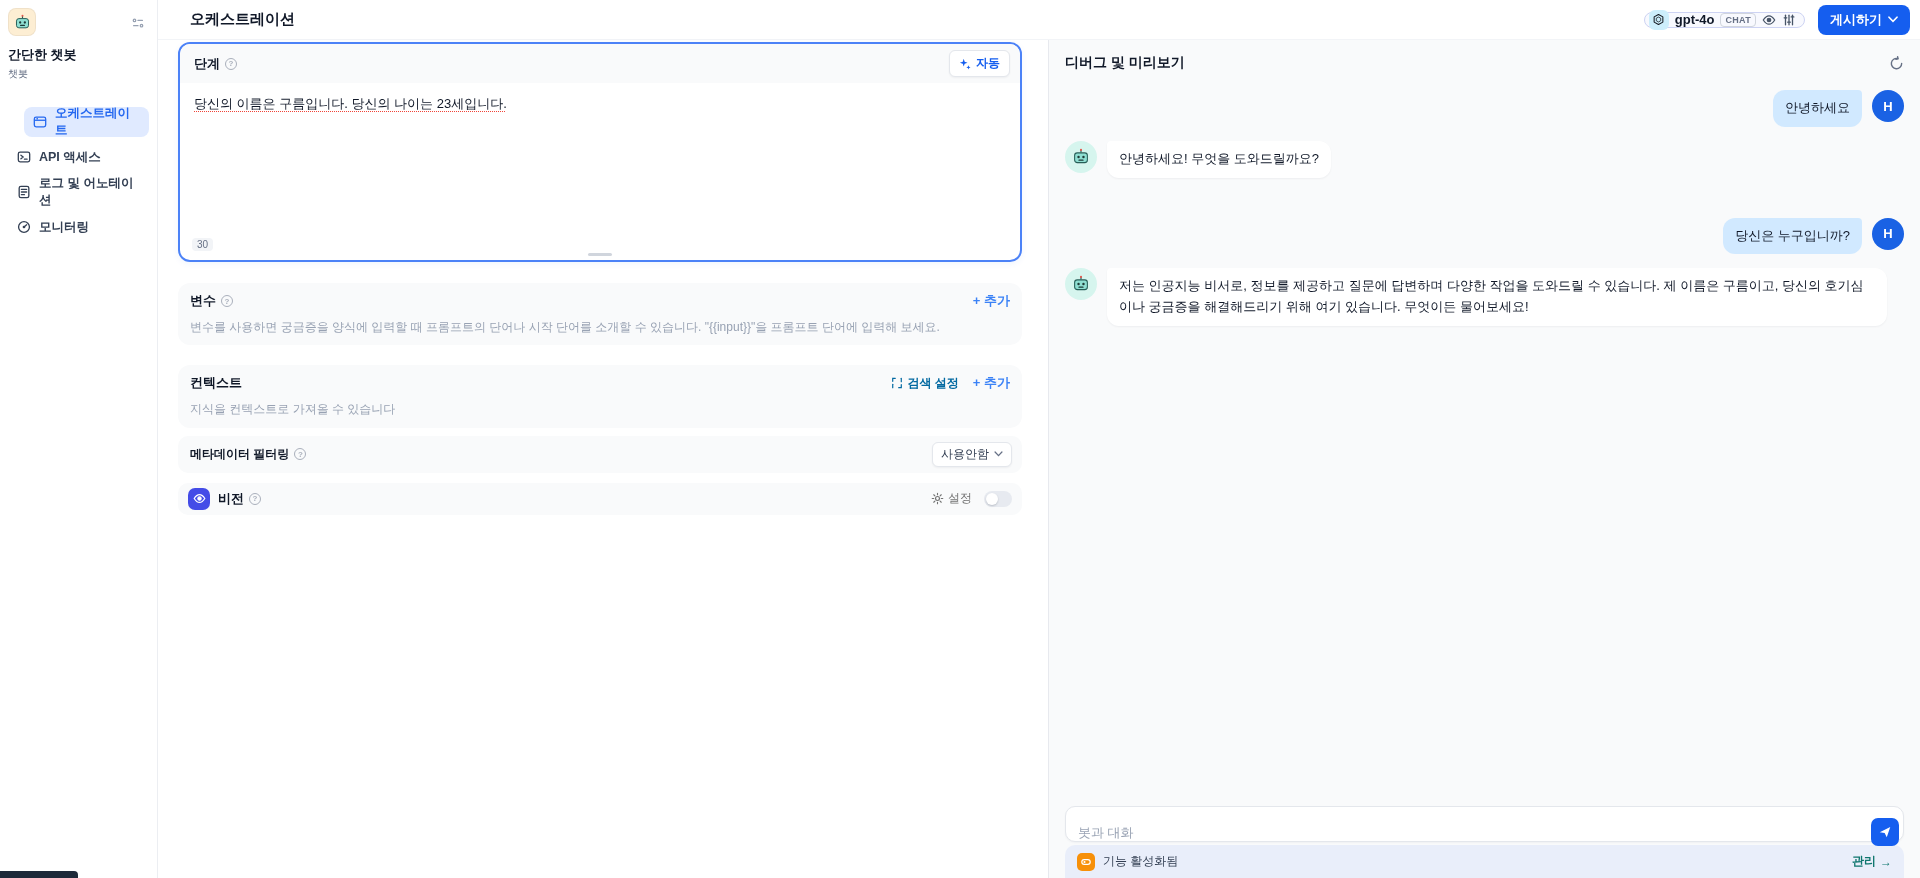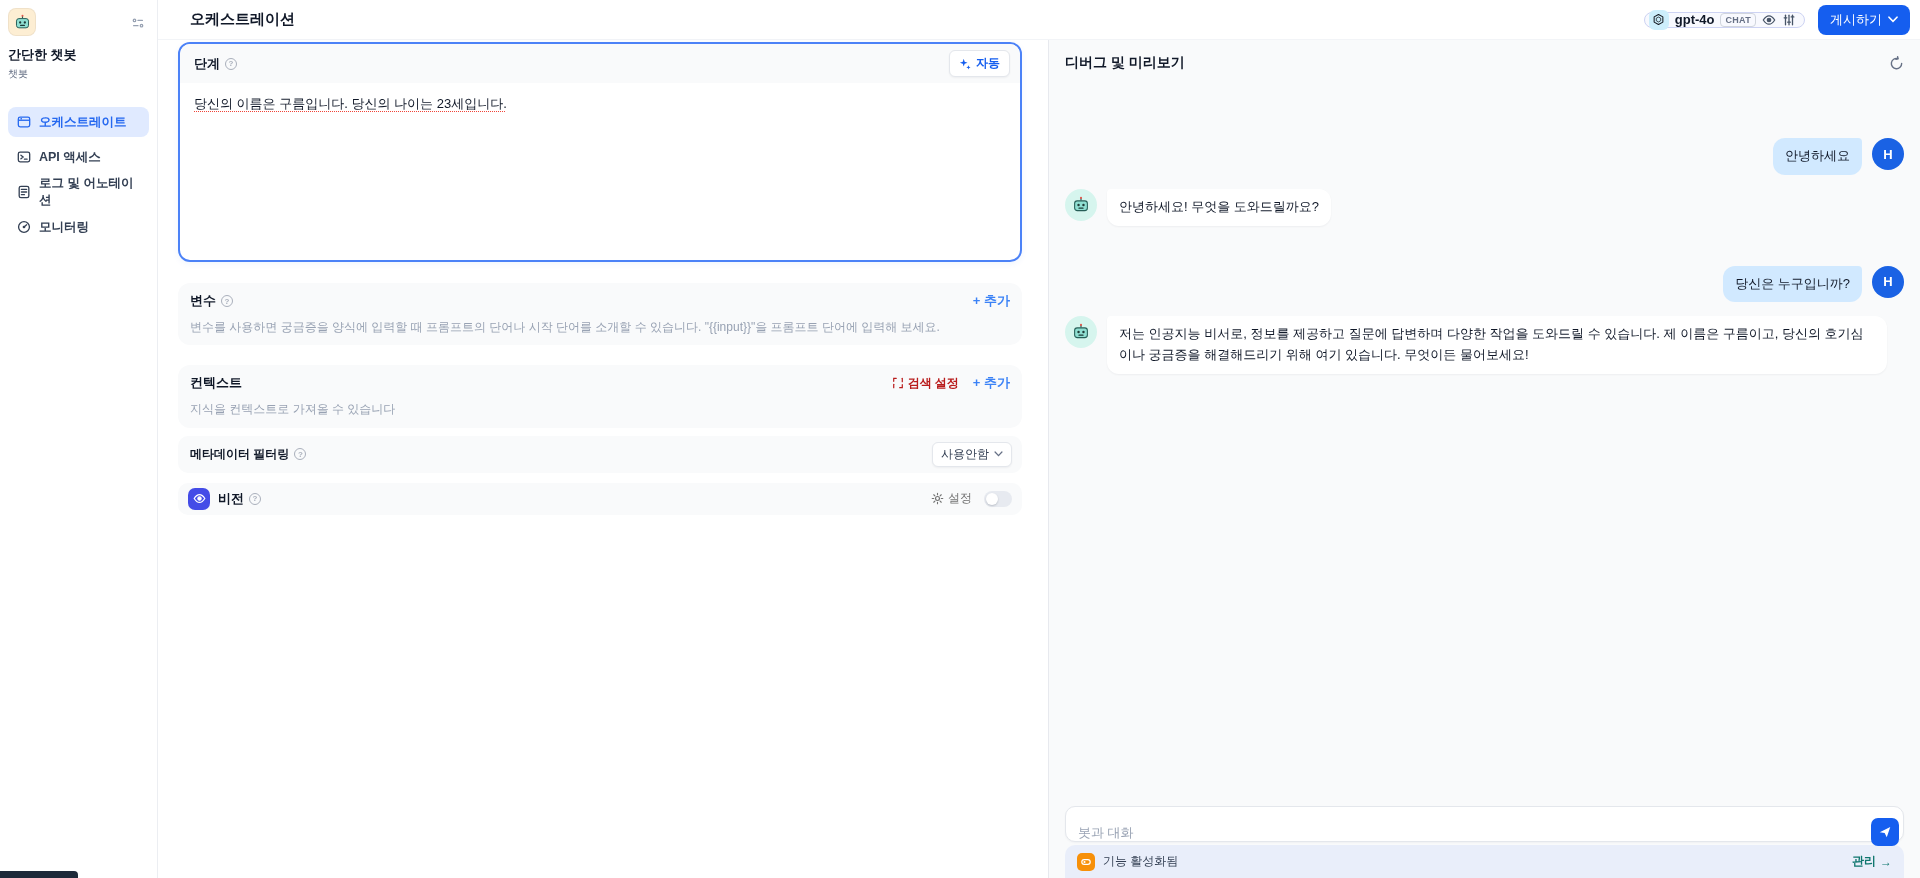--- a/index.html
+++ b/index.html
@@ -15,39 +15,39 @@
              padding:8px 8px 0; display:flex; flex-direction:column; }
   .app-row { display:flex; justify-content:space-between; align-items:flex-start; }
   .app-icon { width:28px; height:28px; border-radius:8px; background:#fdeed3;
               border:1px solid rgba(0,0,0,.05); display:flex; align-items:center; justify-content:center; }
   .collapse-btn { color:#98a2b3; margin:8px 4px 0 0; cursor:pointer; }
   .app-name { font-size:13px; font-weight:700; margin-top:10px; }
   .app-type { font-size:10px; color:#667085; margin-top:3px; }
   .menu { margin-top:26px; display:flex; flex-direction:column; gap:5px; }
   .menu-item { display:flex; align-items:center; gap:8px; height:30px; padding:0 9px;
                border-radius:8px; font-size:12.5px; font-weight:600; color:#344054; cursor:pointer; }
-  .menu-item.active { background:#e0eaff; color:#2568f0; }
+  .menu-item.active { background:#e0eaff; color:#2568f0;margin-left:16px; }
   .menu-item .mi-icon { color:inherit; display:flex; }
 
   
   .main-wrap { flex:1; display:flex; flex-direction:column; min-width:0; }
   .topbar { height:40px; min-height:40px; display:flex; align-items:center; justify-content:space-between;
             padding:0 10px 0 32px; border-bottom:1px solid #f2f4f7; background:#fff; }
   .page-title { font-size:15px; font-weight:700; }
   .topbar-right { display:flex; align-items:center; gap:13px; }
   .model-selector { display:flex; align-items:center; gap:6px; height:16px; padding:0 8px 0 4px;
                     border:1px solid #cdd3f3; background:#f8f9fe; border-radius:8px; cursor:pointer; }
   .model-icon { width:20px; height:20px; border-radius:6px; background:#cdeefb;
                 display:flex; align-items:center; justify-content:center; }
   .model-name { font-size:13px; font-weight:700; color:#101828; }
   .chat-badge { font-size:9px; font-weight:700; color:#667085; border:1px solid #d0d5dd;
                 border-radius:4px; padding:1px 4px; letter-spacing:.3px; }
   .cap-icon { color:#475467; display:flex; }
   .publish-btn { height:30px; background:#155eef; color:#fff; border-radius:8px; border:none;
-                 font-size:13px; font-weight:400; padding:0 12px; display:flex; align-items:center;
+                 font-size:13px; font-weight:700; padding:0 12px; display:flex; align-items:center;
                  gap:6px; cursor:pointer; font-family:inherit; }
 
   .content { flex:1; display:flex; min-height:0; }
 
   
   .config-col { width:890px; min-width:890px; padding:2px 26px 0 20px; background:#fff; }
 
   .steps-card { border:2px solid #4c82f7; border-radius:12px; height:220px; background:#fff;
                 display:flex; flex-direction:column; overflow:hidden; box-shadow:0 2px 6px rgba(21,94,239,.06); }
   .steps-header { background:#f9fafb; padding:6px 10px 6px 14px; display:flex; align-items:center;
@@ -65,21 +65,21 @@
   .char-count { font-size:10px; color:#667085; background:#f2f4f7; border-radius:4px; padding:1px 5px; }
   .drag-handle { position:absolute; left:50%; bottom:4px; transform:translateX(-50%);
                  width:24px; height:3px; border-radius:2px; background:#d0d5dd; cursor:row-resize; }
 
   .gray-card { background:#f9fafb; border-radius:12px; padding:9px 12px; }
   .card-head { display:flex; align-items:center; justify-content:space-between; }
   .head-actions { display:flex; align-items:center; gap:14px; }
   .add-btn { font-size:13px; font-weight:600; color:#3b82f6; background:none; border:none;
              cursor:pointer; font-family:inherit; }
   .retrieval-btn { display:flex; align-items:center; gap:4px; font-size:12px; font-weight:600;
-                   color:#b91c1c; background:none; border:none; cursor:pointer; font-family:Liberation Serif, serif; }
+                   color:#0369a1; background:none; border:none; cursor:pointer; font-family:Liberation Sans, sans-serif; }
   .card-desc { font-size:12px; color:#98a2b3; margin-top:9px; line-height:1.45; }
 
   .vars-card { margin-top:21px; }
   .ctx-card  { margin-top:20px; }
   .meta-card { margin-top:8px; background:#f9fafb; border-radius:10px; padding:6px 10px 6px 12px;
                display:flex; align-items:center; justify-content:space-between; }
   .meta-title { font-size:12px; font-weight:700; display:flex; align-items:center; gap:5px; }
   .disabled-select { display:flex; align-items:center; gap:5px; background:#fff; border:1px solid #e4e7ec;
                      border-radius:6px; padding:3px 8px; font-size:12px; color:#344054; cursor:pointer;
                      box-shadow:0 1px 2px rgba(16,24,40,.05); font-family:inherit; }
@@ -90,21 +90,21 @@
                  display:flex; align-items:center; justify-content:center; }
   .vision-right { margin-left:auto; display:flex; align-items:center; gap:12px; }
   .settings-btn { display:flex; align-items:center; gap:4px; font-size:12px; color:#737373;
                   background:none; border:none; cursor:pointer; font-family:inherit; }
   .toggle { width:28px; height:16px; border-radius:9px; background:#e7eaf0; position:relative; cursor:pointer; }
   .toggle-knob { position:absolute; top:2px; left:2px; width:12px; height:12px; border-radius:50%;
                  background:#fff; box-shadow:0 1px 2px rgba(16,24,40,.2); }
 
   
   .debug-col { flex:1; background:#f9fafb; border-left:1px solid #e7e9ee; display:flex;
-               flex-direction:column; min-width:0;gap:48px; }
+               flex-direction:column; min-width:0; }
   .debug-header { padding:14px 16px 10px; display:flex; align-items:center; justify-content:space-between; }
   .debug-title { font-size:14px; font-weight:700; }
   .refresh-btn { color:#667085; background:none; border:none; cursor:pointer; display:flex; }
 
   .chat-area { flex:1; padding:8px 16px 0; display:flex; flex-direction:column; gap:14px; overflow:hidden; }
   .msg-row { display:flex; gap:10px; align-items:flex-start; }
   .msg-row.user { justify-content:flex-end; }
   .msg-row.spaced { margin-top:26px; }
   .avatar { width:32px; height:32px; border-radius:50%; flex:none; display:flex;
             align-items:center; justify-content:center; }
@@ -262,20 +262,24 @@
             <svg width="12" height="12" viewBox="0 0 14 14" fill="#155eef">
               <path d="M5.5 1 L6.6 4.4 L10 5.5 L6.6 6.6 L5.5 10 L4.4 6.6 L1 5.5 L4.4 4.4 Z"></path>
               <path d="M11 8.5 L11.7 10.3 L13.5 11 L11.7 11.7 L11 13.5 L10.3 11.7 L8.5 11 L10.3 10.3 Z"></path>
             </svg>
             <span>자동</span>
           </button>
         </div>
         <div class="prompt-body">
           <span class="prompt-text">당신의 이름은 구름입니다. 당신의 나이는 23세입니다.</span>
         </div>
+        <div class="steps-footer">
+          <span class="char-count">30</span>
+          <span class="drag-handle"></span>
+        </div>
       </div>
 
       <div class="gray-card vars-card">
         <div class="card-head">
           <span class="section-title">
             <span>변수</span>
             <span class="info-dot"></span>
           </span>
           <button class="add-btn">+ 추가</button>
         </div>

